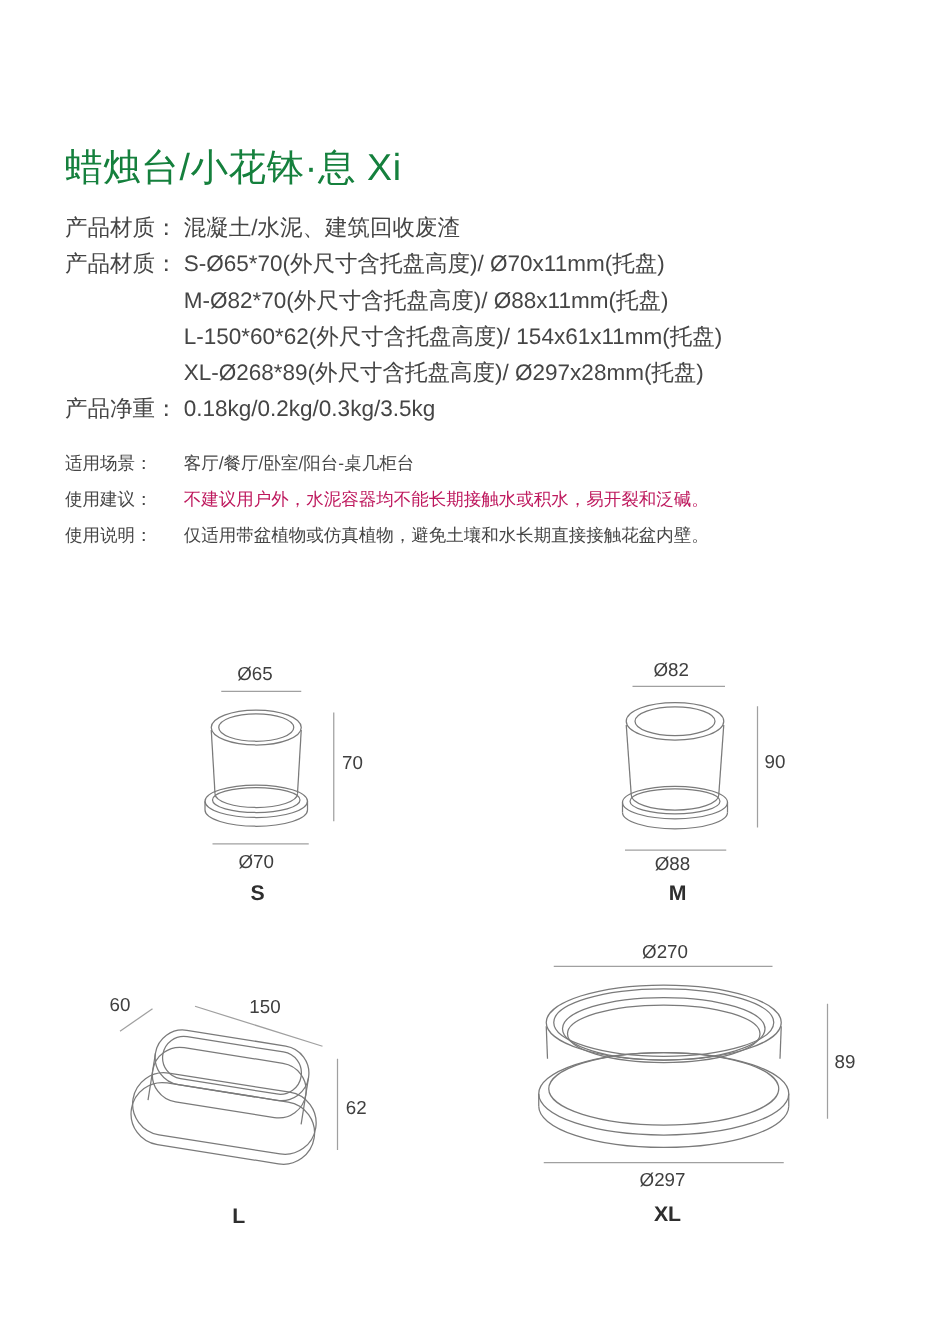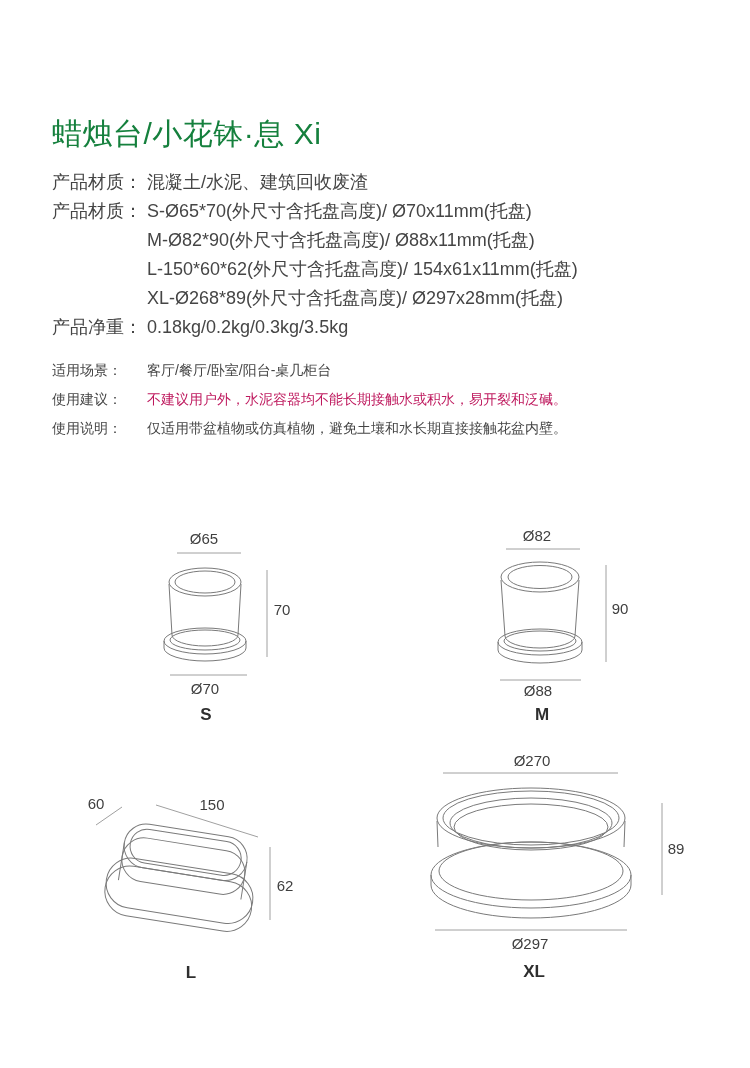--- a/index.html
+++ b/index.html
@@ -34,21 +34,21 @@
 
   <div class="specs">
     <div class="row">
       <div class="lbl">产品材质：</div>
       <div class="val">混凝土/水泥、建筑回收废渣</div>
     </div>
     <div class="row">
       <div class="lbl">产品材质：</div>
       <div class="val">
         <div>S-Ø65*70(外尺寸含托盘高度)/ Ø70x11mm(托盘)</div>
-        <div>M-Ø82*90(外尺寸含托盘高度)/ Ø88x11mm(托盘)</div>
+        <div>M-Ø82*70(外尺寸含托盘高度)/ Ø88x11mm(托盘)</div>
         <div>L-150*60*62(外尺寸含托盘高度)/ 154x61x11mm(托盘)</div>
         <div>XL-Ø268*89(外尺寸含托盘高度)/ Ø297x28mm(托盘)</div>
       </div>
     </div>
     <div class="row">
       <div class="lbl">产品净重：</div>
       <div class="val">0.18kg/0.2kg/0.3kg/3.5kg</div>
     </div>
   </div>
 

